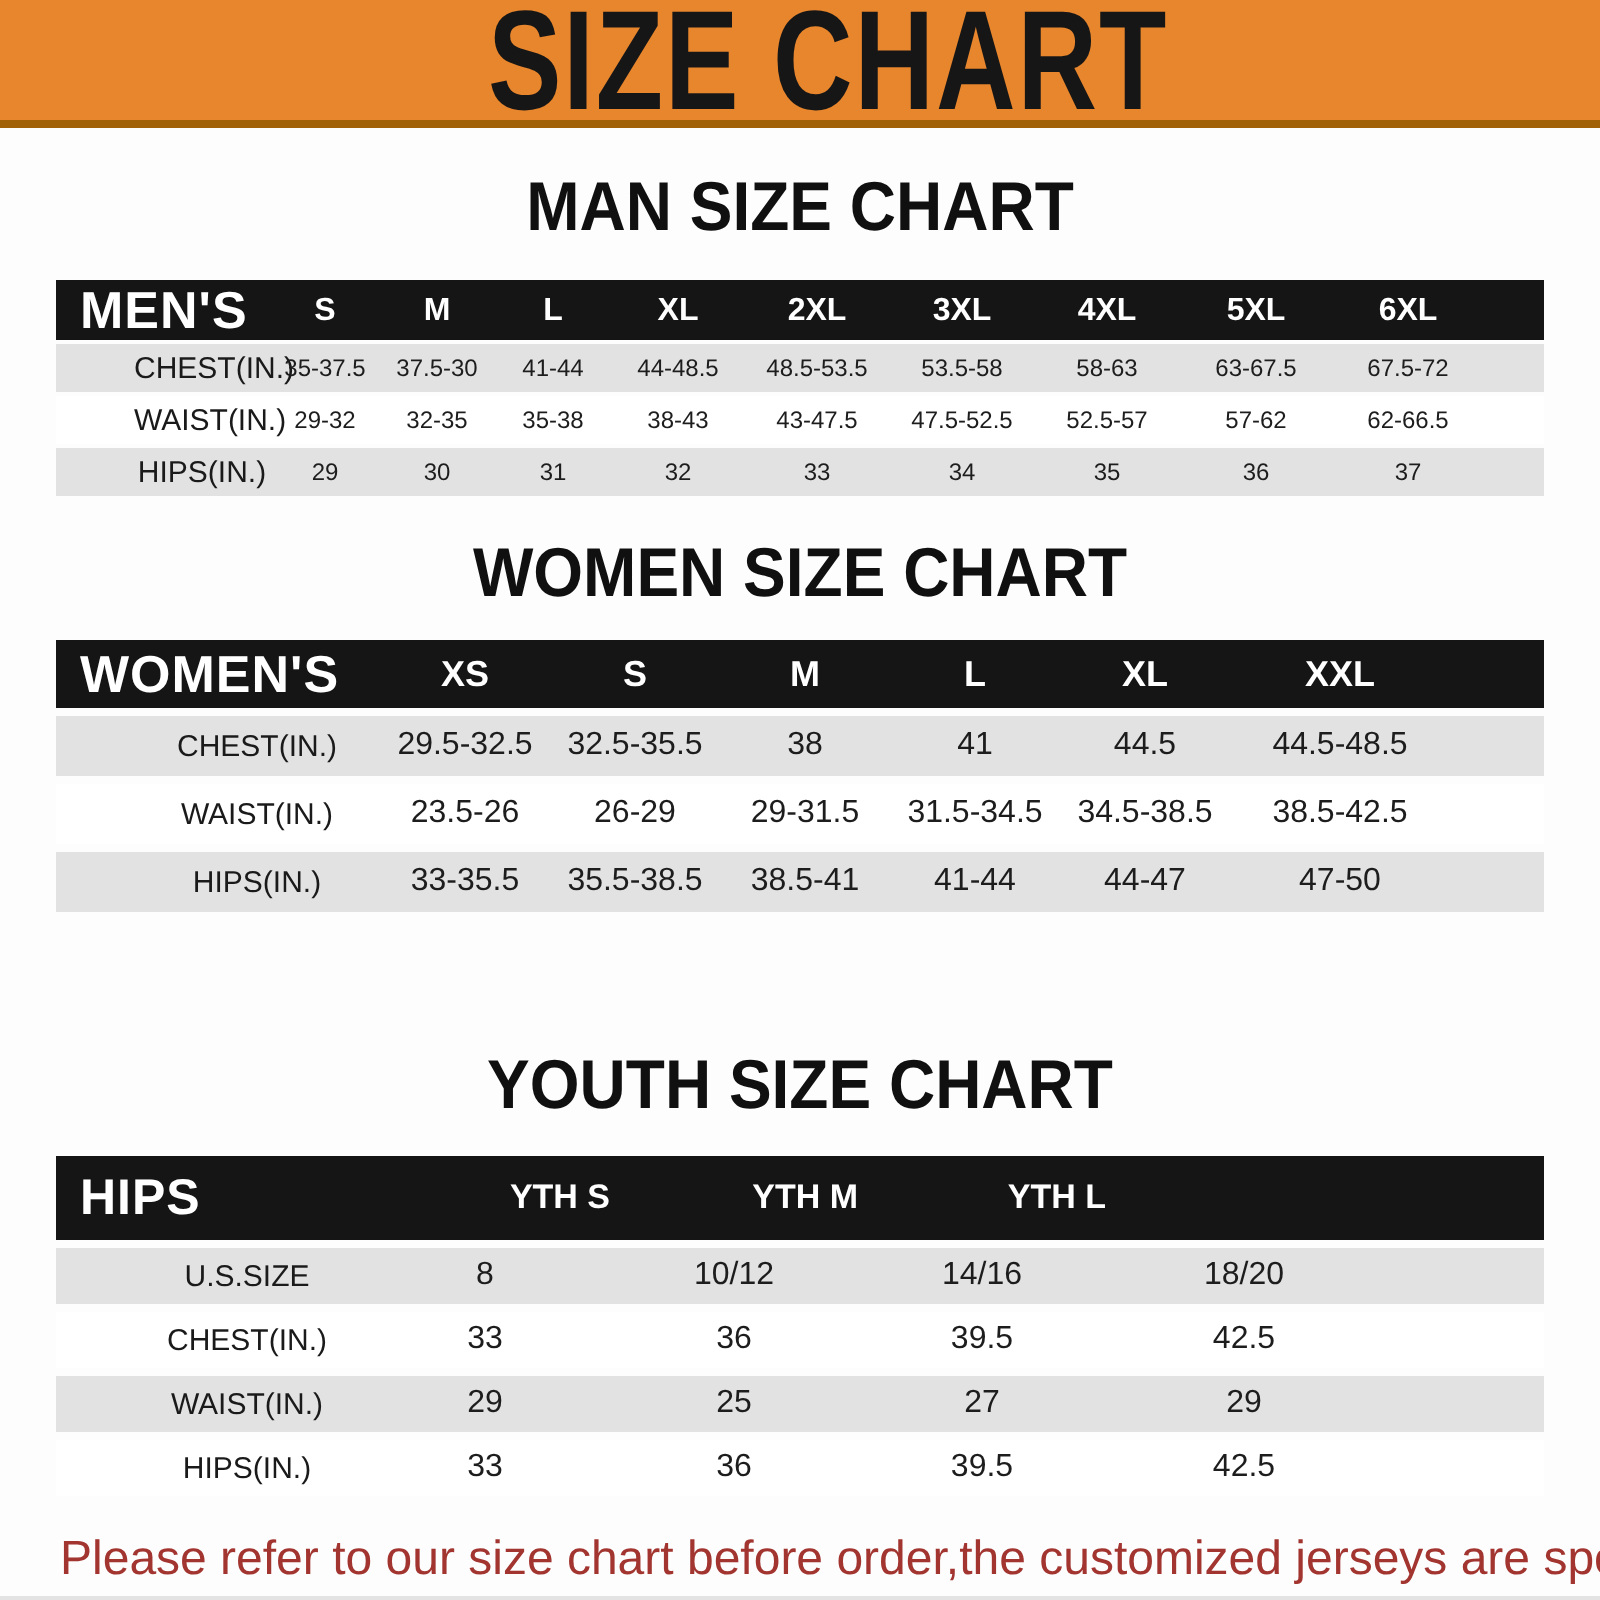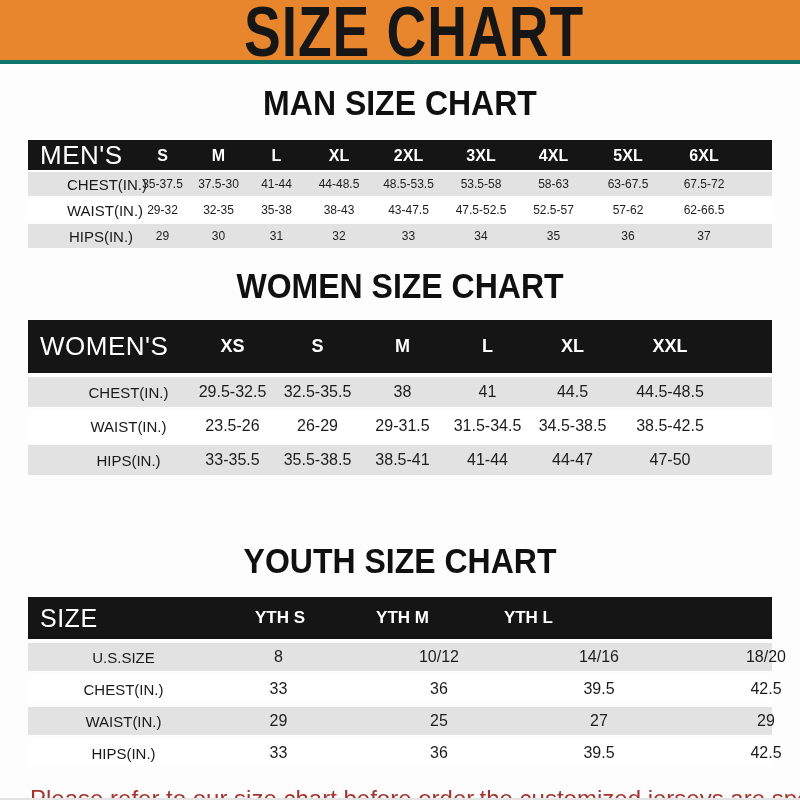--- a/index.html
+++ b/index.html
@@ -9,21 +9,21 @@
     font-family: "Liberation Sans", sans-serif;
     overflow: hidden;
     border-bottom: 2px solid #e3e3e3;
     box-sizing: border-box;
   }
 
   
   .banner {
     height: 60px;
     background: #E8862D;
-    border-bottom: 4px solid #0f766e;
+    border-bottom: 4px solid #a16207;
     display: flex; align-items: center; justify-content: center; padding-left: 28px;
   }
   .banner h1 {
     margin: 0;
     font-size: 58px; font-weight: bold;
     color: #161616;
     letter-spacing: 1px;
     transform: scaleY(1.22) scaleX(0.95);
     white-space: nowrap;
   }
@@ -47,41 +47,41 @@
   .youth .size-table { margin-top: 20px; }
 
   .table-grid { display: grid; align-items: center; box-sizing: border-box; }
 
   .men   .table-grid { grid-template-columns: 107px 55px 57px 59px 66px 73px 72px 73px 76px 76px; padding-right: 30px; }
   .women .table-grid { grid-template-columns: 162px 85px 85px 85px 85px 85px 110px; padding-right: 47px; }
   .youth .table-grid { grid-template-columns: 152px 125px 124px 124px 138px; padding-right: 81px; }
 
   .table-grid.head { background: #151515; color: #ffffff; }
   .men   .table-grid.head { height: 30px; }
-  .women .table-grid.head { height: 53px; }
+  .women .table-grid.head { height: 34px; }
   .youth .table-grid.head { height: 42px; }
 
   .table-name {
-    font-weight: normal; padding-left: 12px;
+    font-weight: bold; padding-left: 12px;
     letter-spacing: 0.5px; white-space: nowrap;
   }
   .men   .table-name { font-size: 26px; }
   .women .table-name { font-size: 26px; }
   .youth .table-name { font-size: 25px; }
 
   .col-head { text-align: center; font-weight: bold; }
   .men   .col-head { font-size: 16px; }
   .women .col-head { font-size: 18px; }
   .youth .col-head { font-size: 17px; text-align: right; }
 
   .table-grid.row { background: #ffffff; color: #1d1d1d; }
   .table-grid.row.zebra { background: #E2E2E2; }
   .men   .table-grid.row { height: 24px; margin-top: 2px; }
   .women .table-grid.row { height: 30px; margin-top: 4px; }
-  .youth .table-grid.row { height: 28px; margin-top: 4px; gap: 36px; }
+  .youth .table-grid.row { height: 28px; margin-top: 4px; }
 
   .row-label { text-align: center; font-size: 15px; color: #1a1a1a; white-space: nowrap; padding-left: 39px; }
   .cell { text-align: center; white-space: nowrap; }
   .men   .cell { font-size: 12px; }
   .women .cell { font-size: 16px; }
   .youth .cell { font-size: 16px; }
 
   
   .footer-note {
     padding: 15px 20px 0 30px;
@@ -190,21 +190,21 @@
           <span class="cell">41-44</span>
           <span class="cell">44-47</span>
           <span class="cell">47-50</span>
         </div>
       </div>
     </section>
     <section class="chart-section youth">
       <h2>YOUTH SIZE CHART</h2>
       <div class="size-table">
         <div class="table-grid head">
-          <span class="table-name">SIZE</span>
+          <span class="table-name">HIPS</span>
           <span class="col-head">YTH S</span>
           <span class="col-head">YTH M</span>
           <span class="col-head">YTH L</span>
         </div>
         <div class="table-grid row zebra">
           <span class="row-label">U.S.SIZE</span>
           <span class="cell">8</span>
           <span class="cell">10/12</span>
           <span class="cell">14/16</span>
           <span class="cell">18/20</span>

